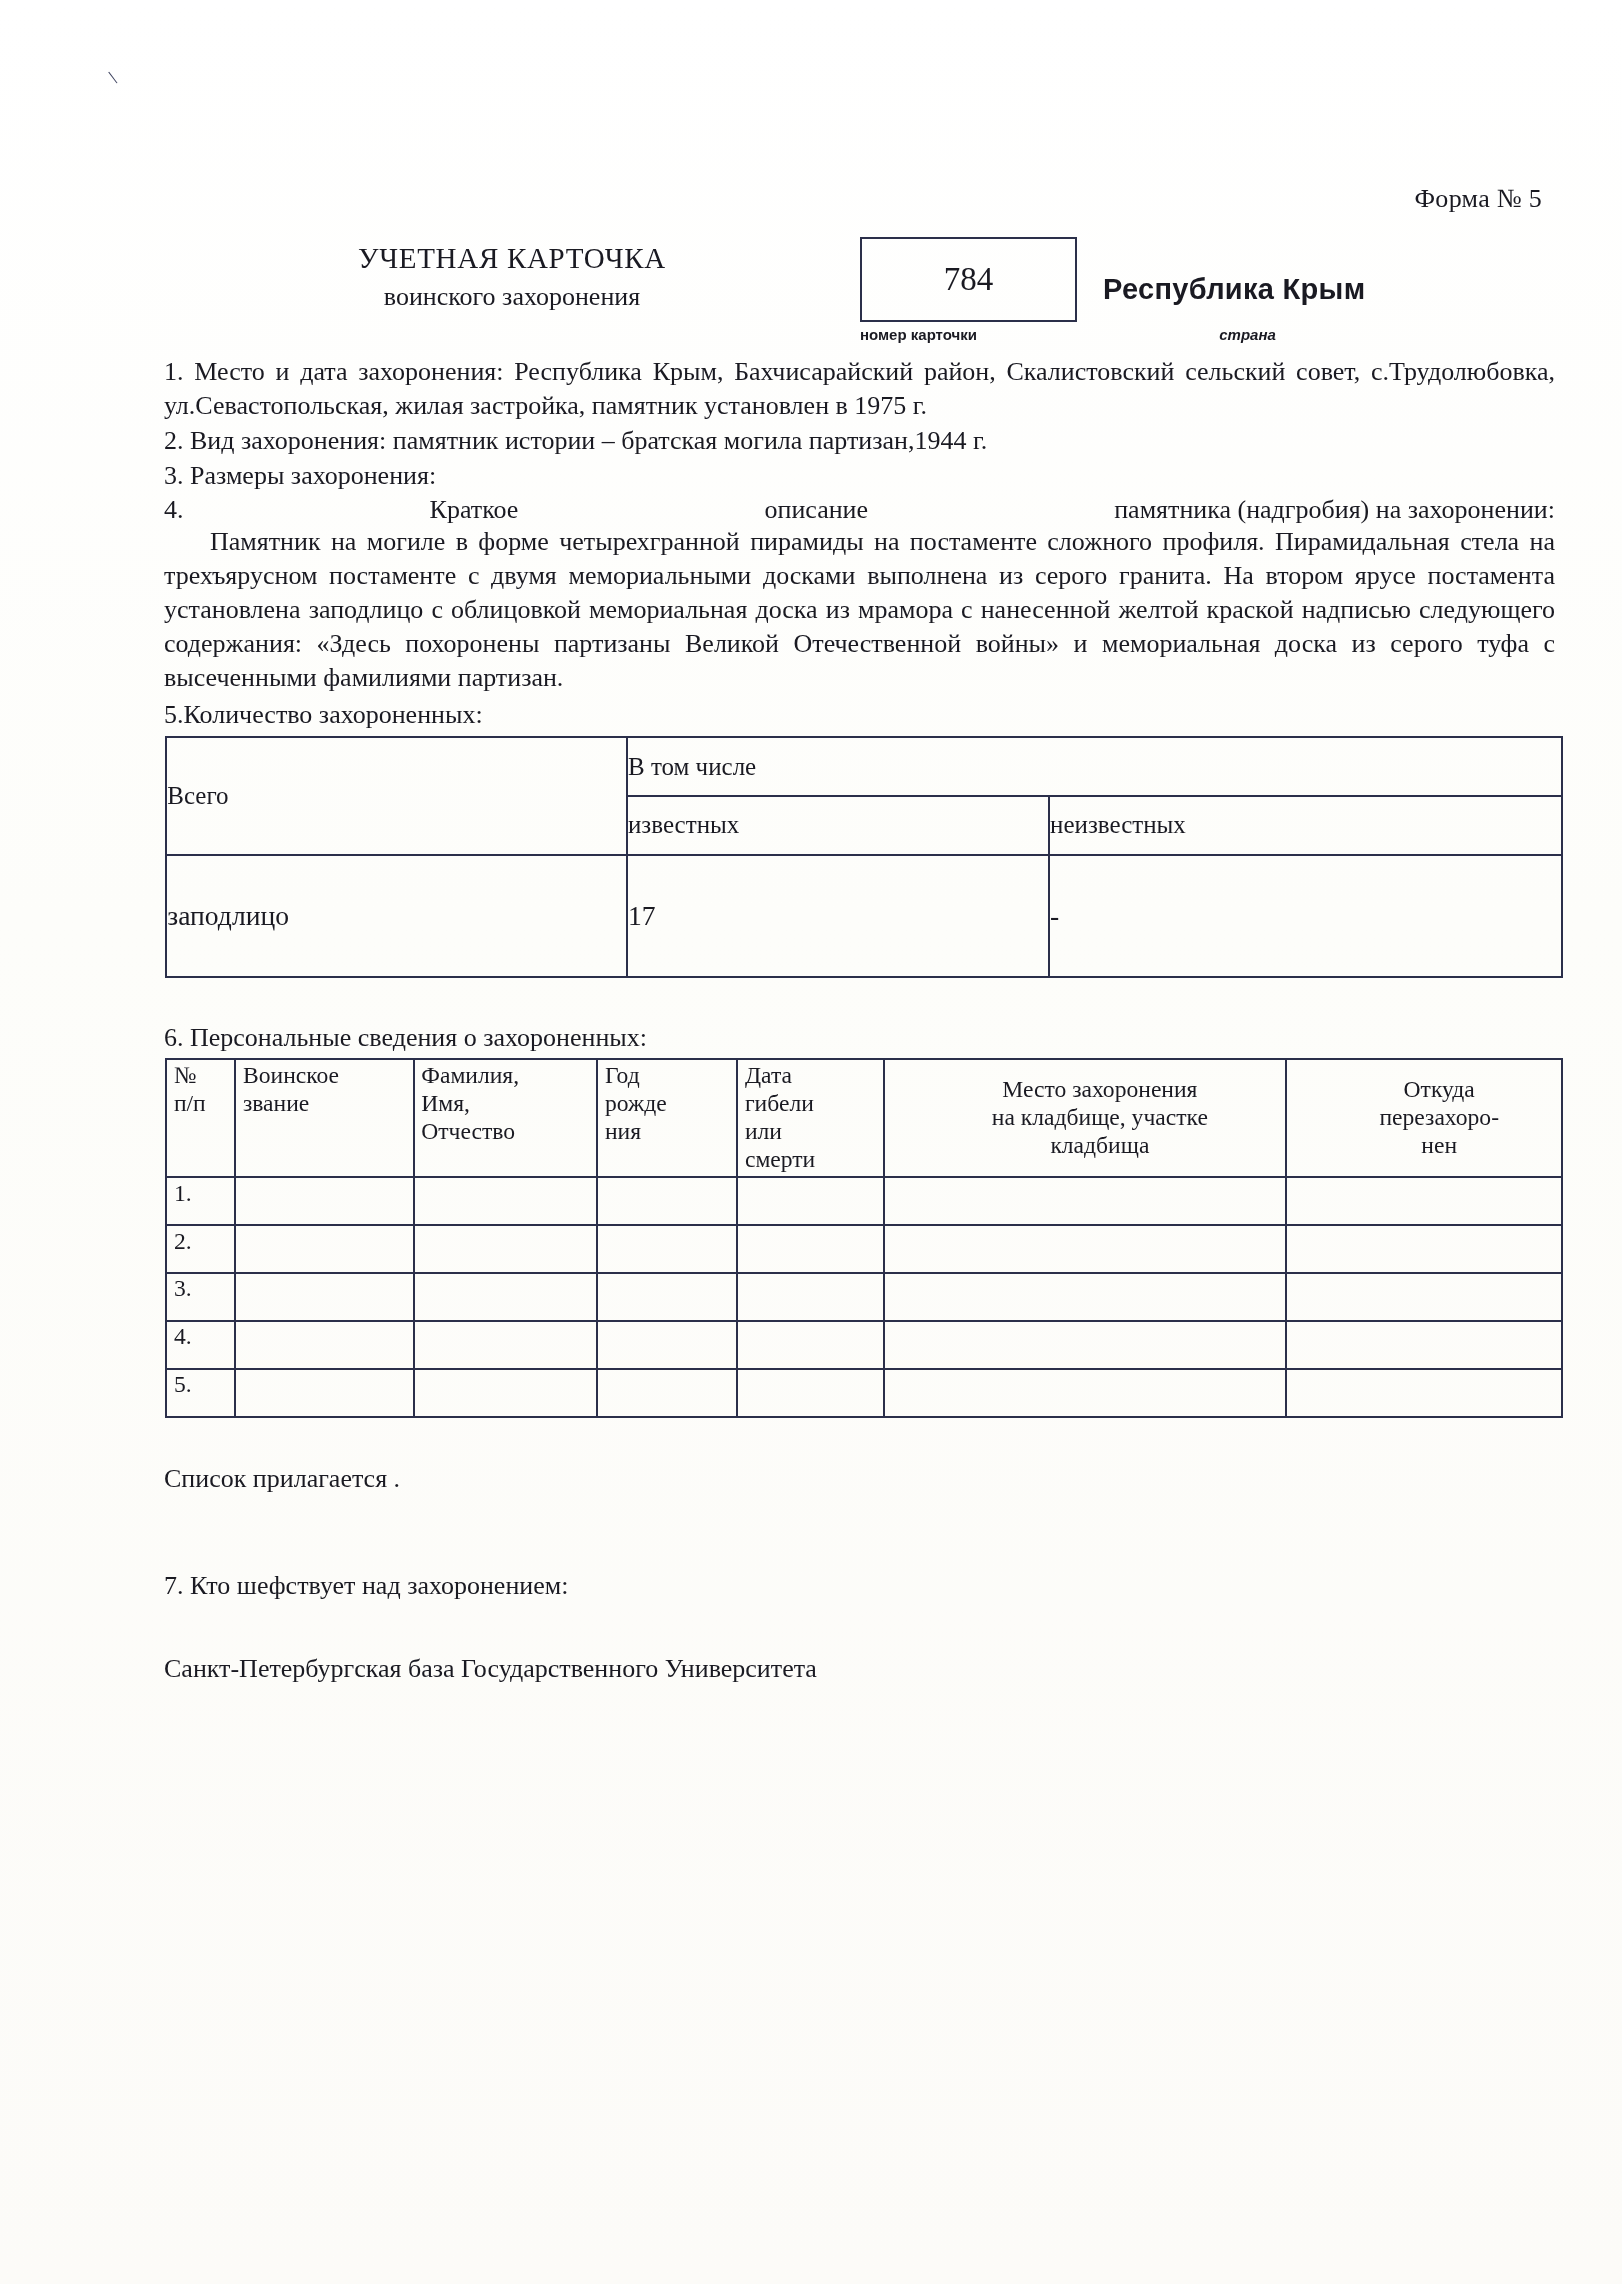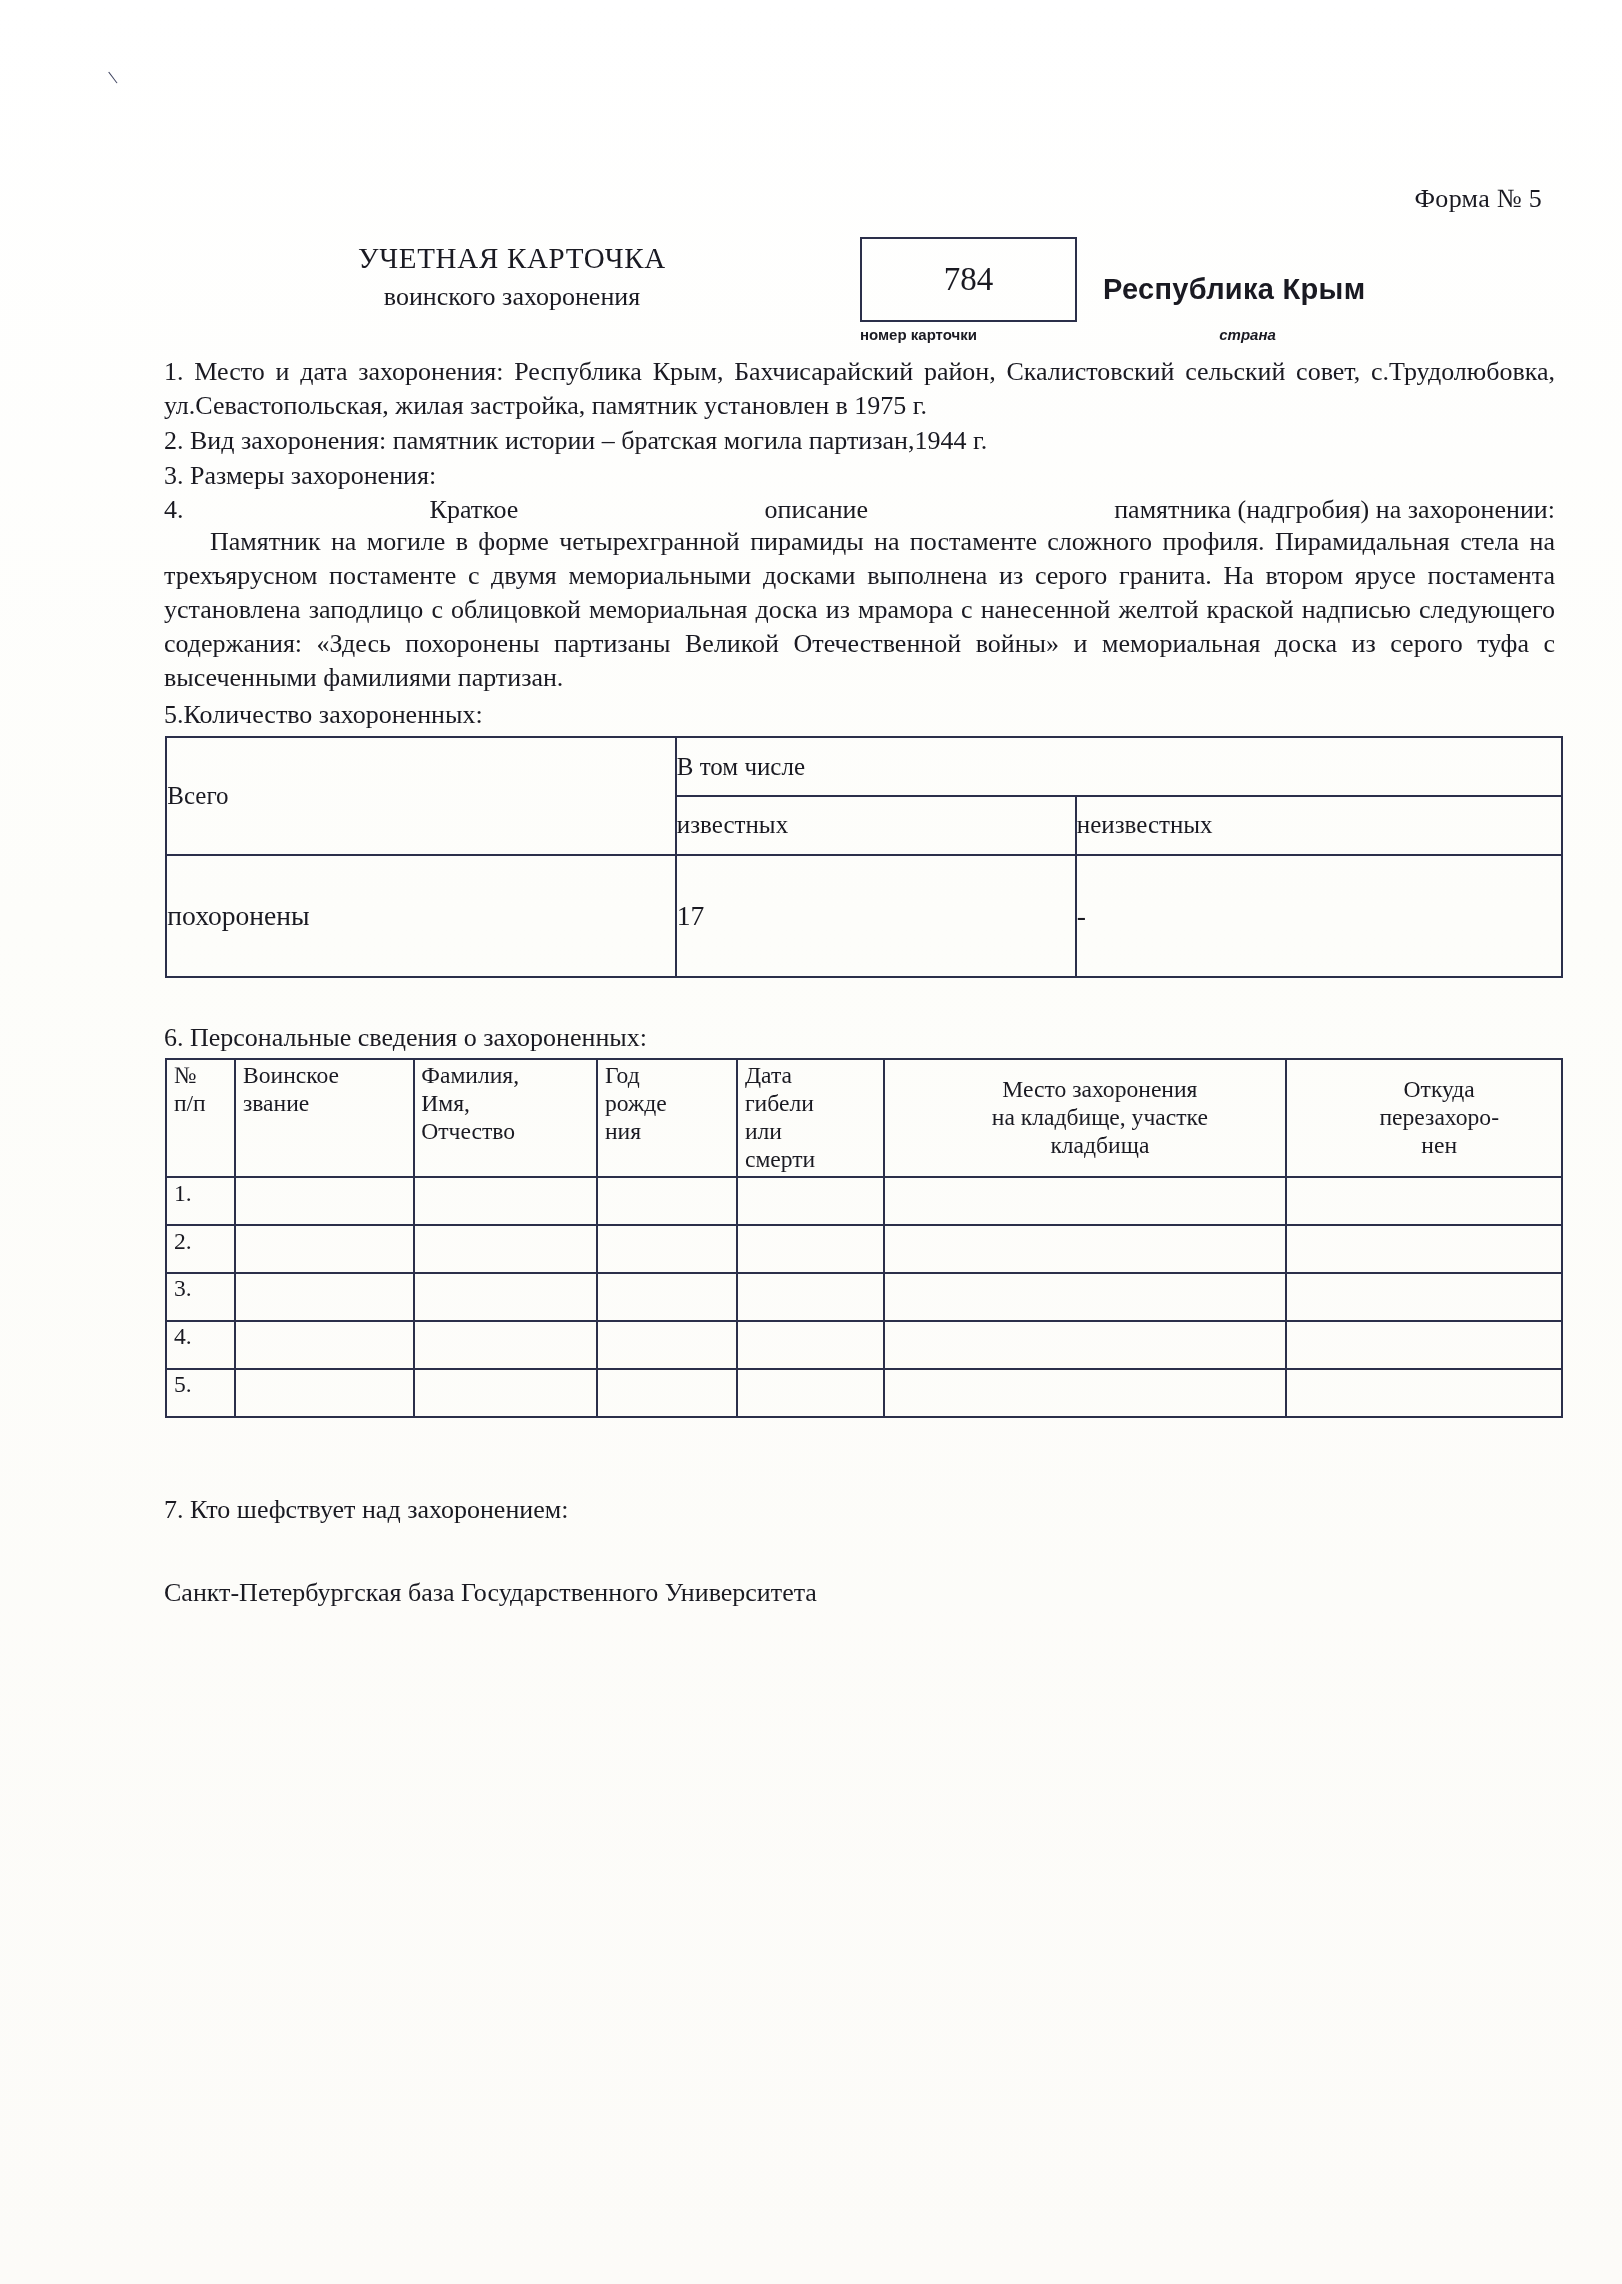--- a/index.html
+++ b/index.html
@@ -233,21 +233,21 @@
       <tbody>
           <tr>
         <td class="h1" rowspan="2">Всего</td>
         <td class="h1" colspan="2">В том числе</td>
       </tr>
       <tr>
         <td class="h2">известных</td>
         <td class="h2">неизвестных</td>
       </tr>
       <tr>
-        <td class="big">похоронены</td>
+        <td class="big">заподлицо</td>
         <td class="big">17</td>
         <td class="big">-</td>
       </tr>
     </tbody>
       </table>
 
     <div class="sec6-label">6. Персональные сведения о захороненных:</div>
 
     <table class="tbl-pers">
       <tbody>
@@ -328,18 +328,19 @@
         <td></td>
         <td></td>
         <td></td>
         <td></td>
         <td></td>
         <td></td>
       </tr>
     </tbody>
       </table>
 
+    <div class="tail">Список прилагается .</div>
     <div class="tail tail2">7. Кто шефствует над захоронением:</div>
     <div class="tail tail3">Санкт-Петербургская база Государственного Университета</div>
 
   </div>
 </div>
 
 
 </body></html>

